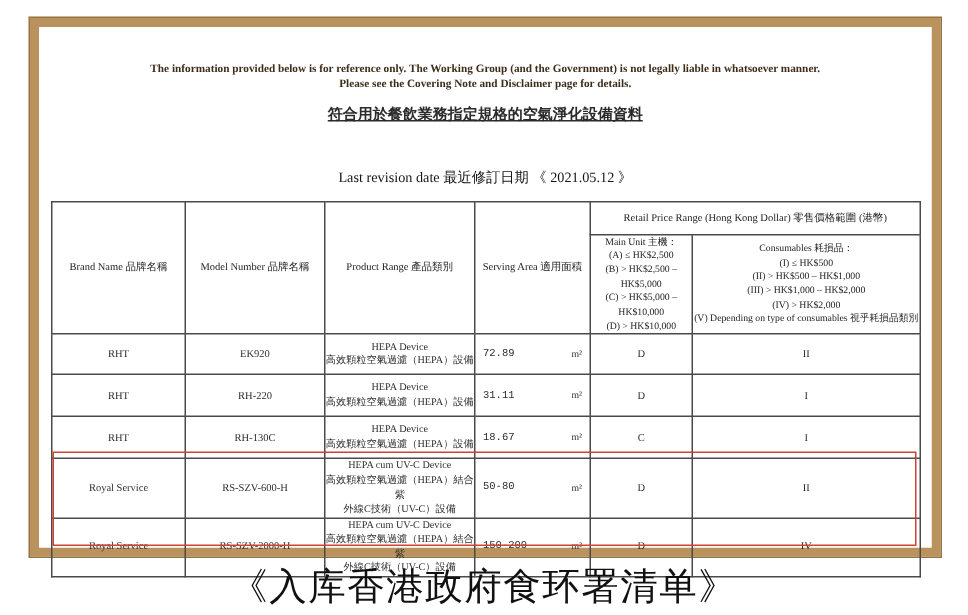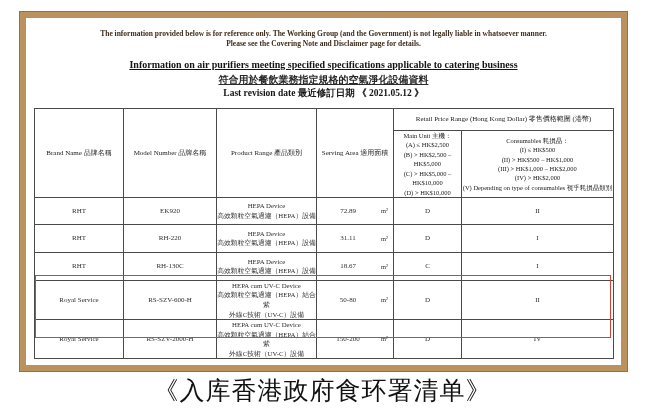--- a/index.html
+++ b/index.html
@@ -7,31 +7,31 @@
   body { font-family: "Liberation Serif", serif; position: relative; }
 
   .frame {
     position: absolute; left: 20px; top: 12px; width: 607px; height: 359px;
     border: 6px solid #b9925e;
     outline: 1px solid #94733f;
     background: #fdfdfc;
     box-shadow: inset 0 0 0 1px #a5straight;
   }
   .frame-inner {
-    position: absolute; inset: 0; background: #ffffff; padding-top: 11px;
+    position: absolute; inset: 0; background: #ffffff; padding-top: 23px;
   }
 
   .disclaimer { text-align: center; line-height: 1.35; }
   .disclaimer .en { font-size: 7.5px; font-weight: bold; color: #3d2c1a; }
   .disclaimer .zh { font-size: 8px; color: #5f5b55; }
 
   .title-block { text-align: center; margin-top: 9px; line-height: 1.45; }
   .title-en { font-size: 10px; font-weight: bold; color: #141414; text-decoration: underline; }
   .title-zh { font-size: 10px; font-weight: bold; color: #2b2b2b; text-decoration: underline; }
-  .title-rev { font-size: 9.5px; font-weight: bold; color: #141414; }
+  .title-rev { font-size: 9.5px; font-weight: normal; color: #141414; margin-top: 28px; }
 
   .table-wrap { width: 579px; margin: 7px auto 0; position: relative; }
   table { border-collapse: collapse; table-layout: fixed; width: 579px; }
   th, td {
     border: 1px solid #4a4a4a; vertical-align: middle; text-align: center;
     color: #2e2e2e; font-size: 7px; line-height: 1.5; overflow: hidden;
   }
   th { font-weight: normal; color: #222; }
   col.c-brand { width: 89px; }
   col.c-model { width: 93px; }
@@ -43,21 +43,21 @@
   .hrow1 th { height: 22px; }
   .hrow2 th { height: 60px; }
   .price-sub { white-space: pre-line; font-size: 6.5px; line-height: 1.45; }
   .r1 td { height: 27px; }
   .r2 td { height: 28px; }
   .r3 td { height: 28px; }
   .r4 td { height: 36px; }
   .r5 td { height: 31px; }
   .type-cell { white-space: pre-line; font-size: 6.8px; line-height: 1.4; }
   .area-flex { display: flex; align-items: center; padding: 0 5px; }
-  .area-flex .num { flex: 1; text-align: center; }
+  .area-flex .num { flex: 1; text-align: left; font-family: Liberation Mono, monospace; }
   .area-flex .unit { width: 14px; text-align: right; font-size: 6.5px; }
 
   .red-box {
     position: absolute; left: 1px; width: 576px; top: 167px; height: 63px;
     border: 1.5px solid #d04232; pointer-events: none;
   }
 
   .caption {
     position: absolute; left: 0; top: 374px; width: 645px; text-align: center;
     font-size: 25px; letter-spacing: 1px; color: #111;
@@ -69,21 +69,20 @@
 
 <div class="frame">
   <div class="frame-inner">
 
     <div class="disclaimer">
       <div class="en">The information provided below is for reference only. The Working Group (and the Government) is not legally liable in whatsoever manner.</div>
       <div class="en">Please see the Covering Note and Disclaimer page for details.</div>
     </div>
 
     <div class="title-block">
-      <div class="title-en">Information on air purifiers meeting specified specifications applicable to catering business</div>
       <div class="title-zh">符合用於餐飲業務指定規格的空氣淨化設備資料</div>
       <div class="title-rev">Last revision date 最近修訂日期 《 2021.05.12 》</div>
     </div>
 
     <div class="table-wrap">
       <table>
         <colgroup>
           <col class="c-brand">
             <col class="c-model">
             <col class="c-type">

